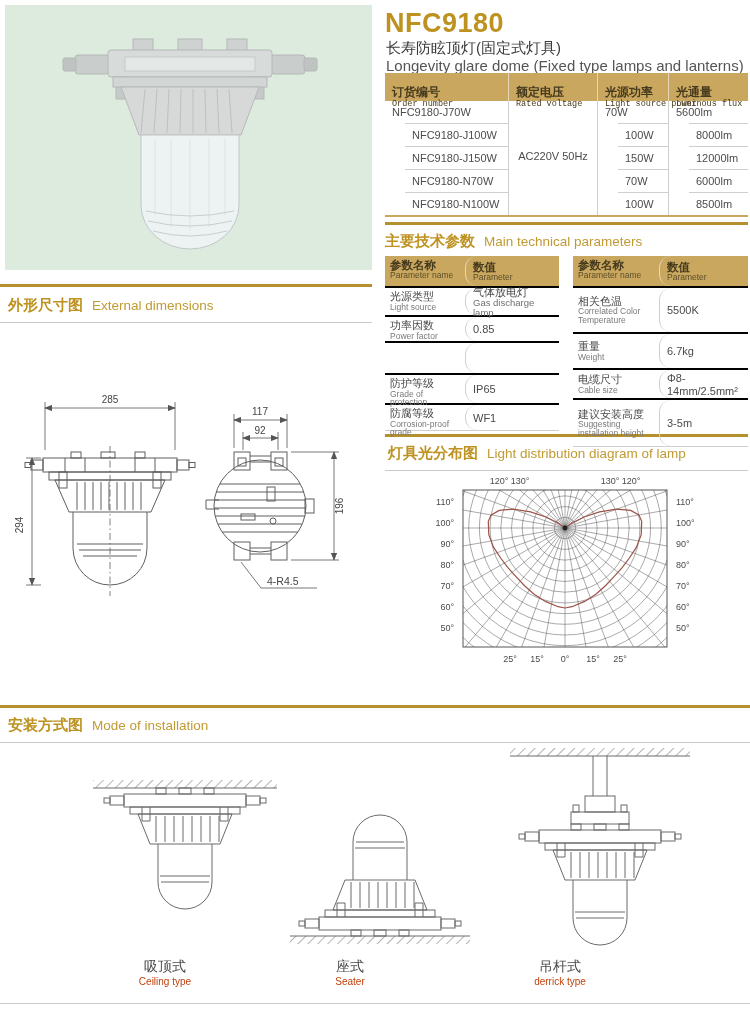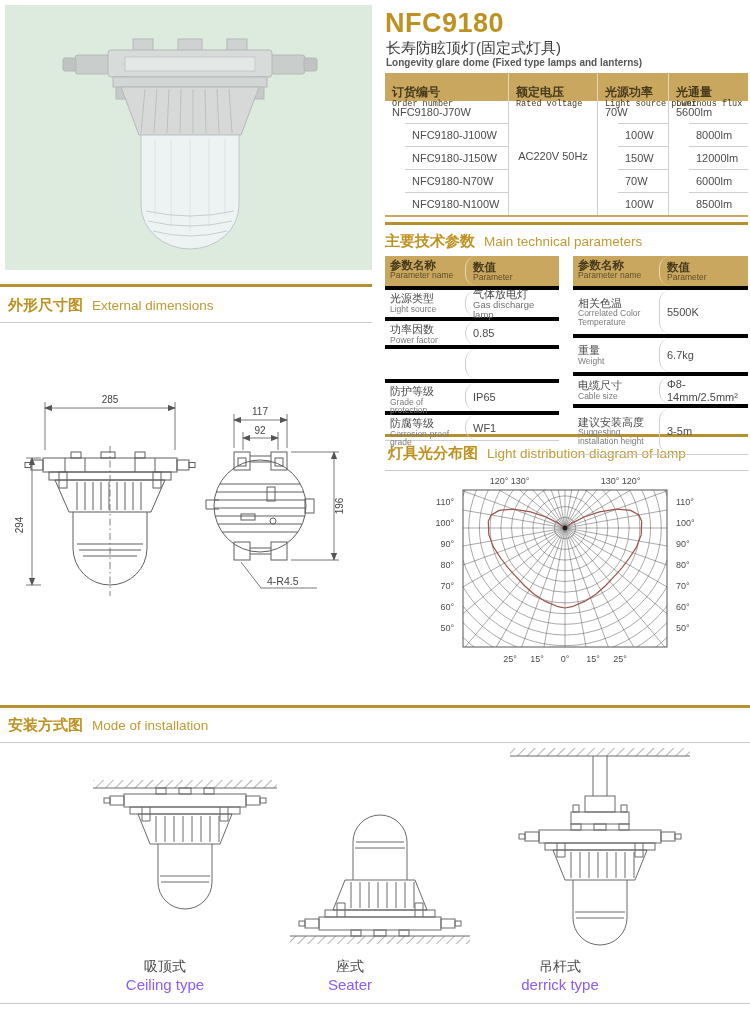--- a/index.html
+++ b/index.html
@@ -3,21 +3,21 @@
 <meta charset="utf-8">
 <style>
   html,body{margin:0;padding:0;background:#fff;}
   #page{position:relative;width:750px;height:1015px;background:#ffffff;overflow:hidden;
         font-family:"Liberation Sans","DejaVu Sans",sans-serif;color:#4a4a4a;}
   .abs{position:absolute;}
 
   
   .model-title{font-size:27px;font-weight:bold;color:#bd9220;letter-spacing:.5px;}
   .sub-zh{font-size:15px;color:#3c3c3c;}
-  .sub-en{font-size:10px;color:#555;font-weight:bold;}
+  .sub-en{font-size:15px;color:#555;}
 
   
   .rule-gold{height:3px;background:#b5912e;}
   .rule-thin{height:1px;background:#c9c9c9;}
 
   
   .sec-title{display:flex;align-items:baseline;gap:9px;}
   .sec-zh{font-size:15px;font-weight:bold;color:#bd9220;}
   .sec-en{font-size:13.5px;color:#c09a33;}
 
@@ -31,36 +31,36 @@
   .ot-body{display:grid;grid-template-columns:123px 89px 71px 80px;border-bottom:2px solid #c9a75f;}
   .ot-col{display:flex;flex-direction:column;}
   .ot-col + .ot-col{border-left:1px solid #cfcfcf;}
   .ot-cell{height:22px;display:flex;align-items:center;padding-left:7px;color:#4c4c4c;}
   .ot-cell + .ot-cell{border-top:1px solid #cfcfcf;margin-left:20px;}
   .ot-volt{height:110px;display:flex;align-items:center;justify-content:center;color:#4c4c4c;}
 
   
   .ptable{font-size:11px;}
   .p-row{display:flex;}
-  .p-row + .p-row{border-top:4px solid #000000;justify-content:space-between;}
+  .p-row + .p-row{border-top:2px solid #000000;justify-content:space-between;}
   .p-head{background:#c9a75f;color:#463a1d;}
   .p-name{width:72px;padding:3px 3px 2px 5px;line-height:1.05;}
   .p-val{flex:1;border-left:1px solid #cfcfcf;padding:3px 2px 2px 7px;display:flex;flex-direction:column;justify-content:center;line-height:1.1;border-radius:12px;}
   .p-head .p-val{border-left:1px solid rgba(255,255,255,.55);}
   .ptable .zh{font-size:11px;display:block;}
   .ptable .en{font-size:8.5px;color:#7a7a7a;display:block;}
   .p-head .zh{font-weight:bold;font-size:11.5px;}
   .p-head .en{color:#5d4e28;}
   .p-bottom{border-bottom:1px solid #cfcfcf;}
   .val-en{font-size:9.5px;color:#6f6f6f;}
 
   
   .inst-label{text-align:center;}
   .inst-zh{font-size:14px;color:#4a4a4a;}
-  .inst-en{font-size:15px;color:#8b5cf6;}
+  .inst-en{font-size:10px;color:#c2410c;}
 
   svg{display:block;}
   text{font-family:"Liberation Sans","DejaVu Sans",sans-serif;}
 </style>
 </head>
 <body>
 
 <div id="page">
 
   <svg class="abs" style="left:5px;top:5px" width="367" height="265" viewBox="0 0 367 265">

